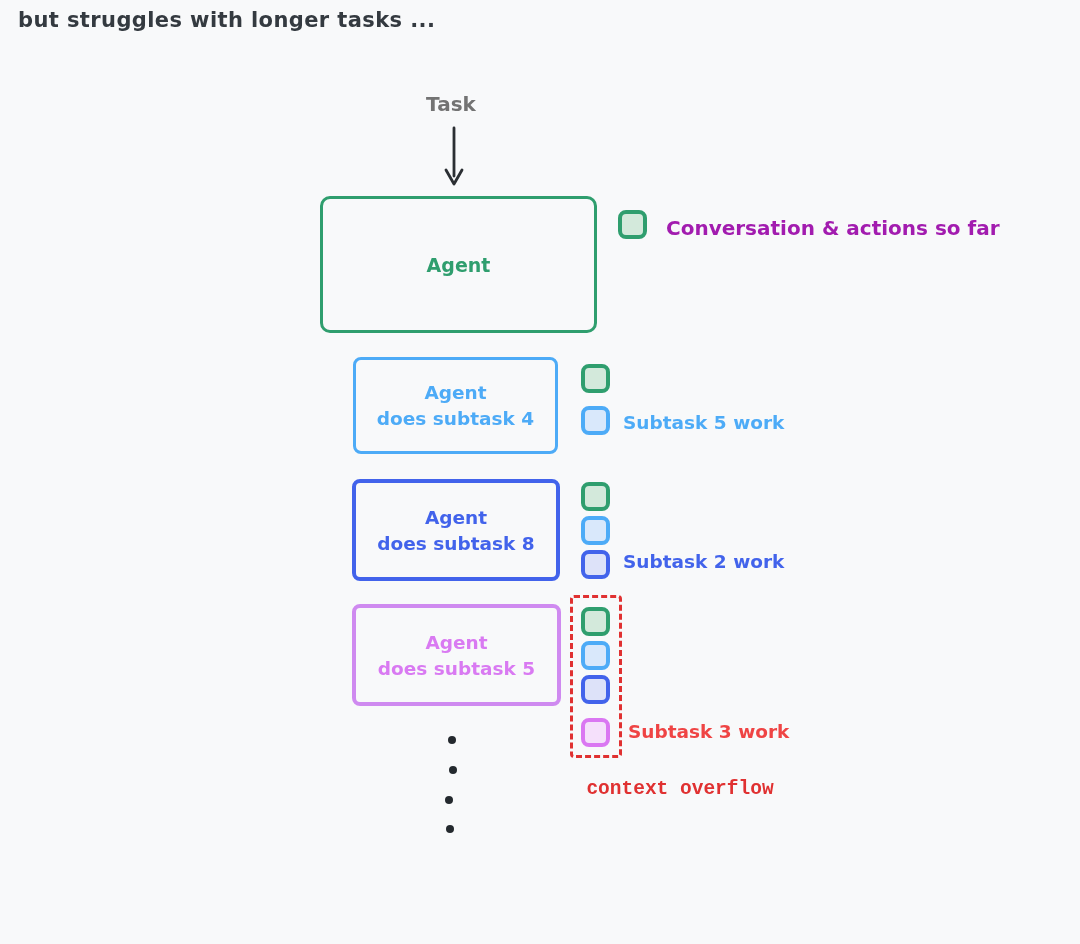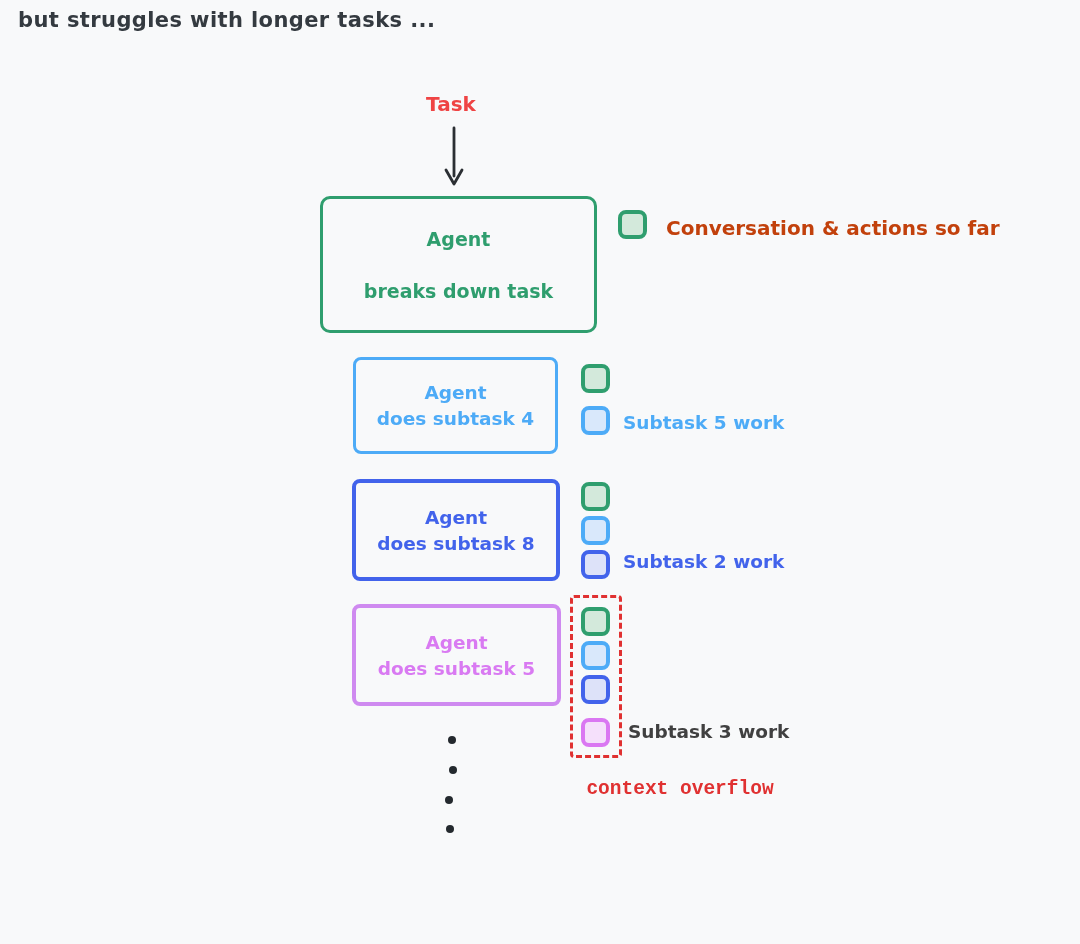--- a/index.html
+++ b/index.html
@@ -22,21 +22,21 @@
     left: 18px; top: 8px;
     font-size: 21px;
     color: #343a40;
     letter-spacing: 0.4px;
   }
 
   .task-label {
     left: 396px; top: 92px; width: 110px;
     text-align: center;
     font-size: 20px;
-    color: #ef4444;
+    color: #737373;
   }
 
   .task-arrow { left: 440px; top: 124px; }
 
   .node-box {
     border-radius: 10px;
     display: flex;
     flex-direction: column;
     align-items: center;
     justify-content: center;
@@ -77,40 +77,40 @@
   .chip-blue   { border-color: #4dabf7; background: #d9e8fb; }
   .chip-indigo { border-color: #4263eb; background: #dde2f9; }
   .chip-violet { border-color: #da77f2; background: #f5e0fb; }
 
   .chip-col { display: flex; flex-direction: column; }
 
   .legend-chip { left: 618px; top: 210px; }
   .legend-label {
     left: 666px; top: 216px;
     font-size: 20px;
-    color: #c2410c;
+    color: #a21caf;
     text-align: right;
   }
 
   .chips-1 { left: 581px; top: 364px; gap: 13px; }
   .chips-2 { left: 581px; top: 482px; gap: 5px; }
   .chips-3 { left: 581px; top: 607px; gap: 5px; }
   .chips-3 .chip:last-child { margin-top: 9px; }
 
   .overflow-frame {
     left: 570px; top: 595px; width: 52px; height: 163px;
     border: 3px dashed #e03131;
     border-radius: 4px;
     box-sizing: border-box;
   }
 
   .work-label { font-size: 18.5px; white-space: nowrap; }
   .work-label-1 { left: 623px; top: 412px; color: #4dabf7; }
   .work-label-2 { left: 623px; top: 551px; color: #4263eb; }
-  .work-label-3 { left: 628px; top: 721px; color: #404040; }
+  .work-label-3 { left: 628px; top: 721px; color: #ef4444; }
 
   .overflow-label {
     left: 560px; top: 778px; width: 240px;
     text-align: center;
     font-size: 19.5px;
     color: #e03131;
     font-family: Liberation Mono, monospace;
   }
 
   .dot {
@@ -132,21 +132,20 @@
 
   <div class="abs task-label">Task</div>
 
   <svg class="abs task-arrow" width="28" height="66" viewBox="0 0 28 66">
     <line x1="14" y1="4" x2="14" y2="52" stroke="#2b2f33" stroke-width="2.8" stroke-linecap="round"></line>
     <polyline points="6,46 14,60 22,46" fill="none" stroke="#2b2f33" stroke-width="2.8" stroke-linecap="round" stroke-linejoin="round"></polyline>
   </svg>
 
   <div class="abs node-box agent-box">
     <div>Agent</div>
-    <div>breaks down task</div>
   </div>
 
   <div class="abs chip chip-green legend-chip"></div>
   <div class="abs legend-label">Conversation &amp; actions so far</div>
 
   <div class="abs node-box sub-box sub-box-1">
     <div>Agent</div>
     <div>does subtask 4</div>
   </div>
   <div class="abs chip-col chips-1">

